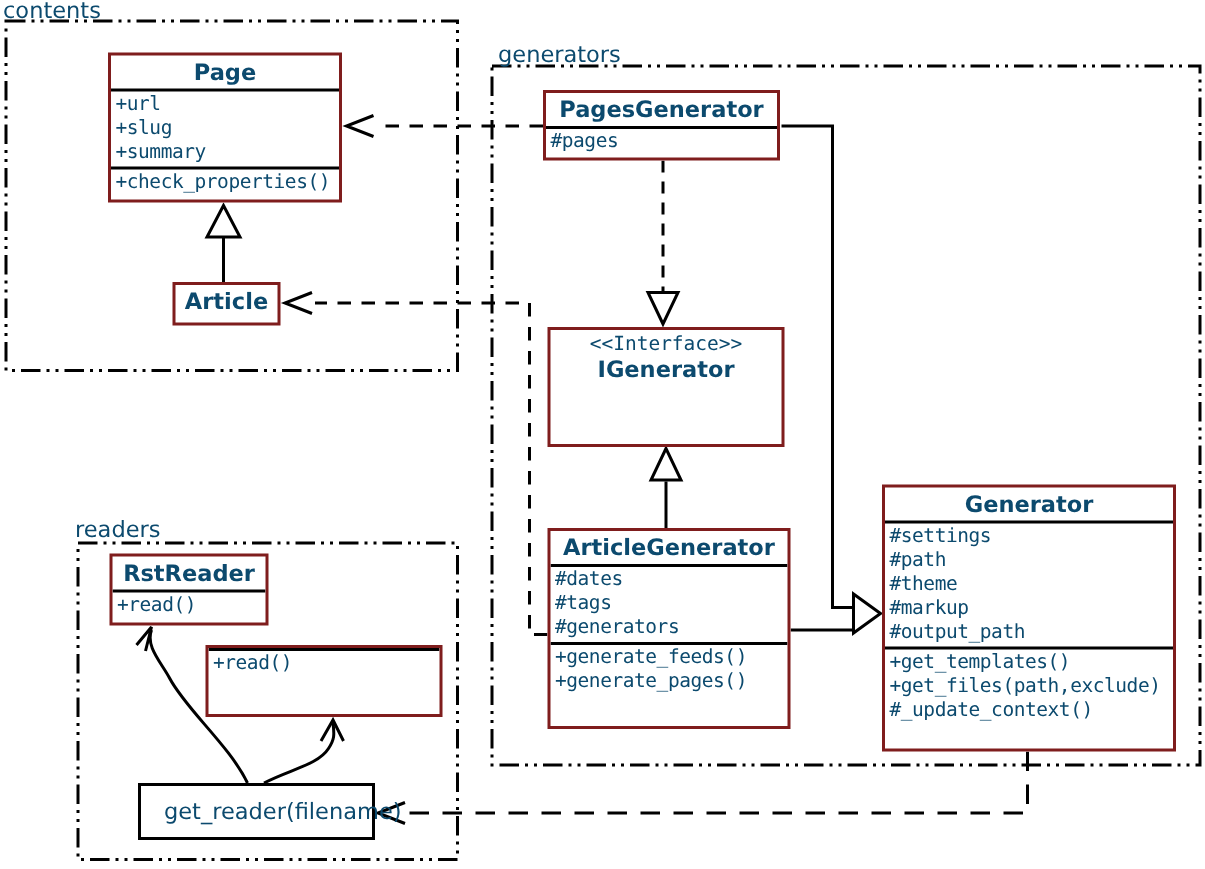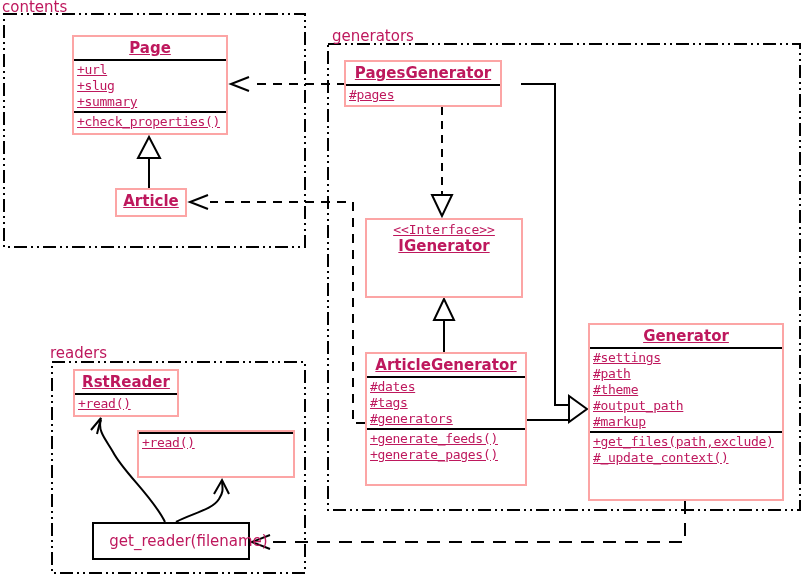--- a/index.html
+++ b/index.html
@@ -1,20 +1,20 @@
 <!DOCTYPE html>
 <html><head>
 <meta charset="utf-8">
 <style>
   html,body{margin:0;padding:0;background:#ffffff;}
-  .canvas{position:relative;width:803px;height:579px;background:#ffffff;color:#be185d;
+  .canvas{position:relative;width:803px;height:579px;background:#ffffff;color:#0c4a6e;
           font-family:"DejaVu Sans",sans-serif;overflow:hidden;}
   .canvas > svg{position:absolute;left:0;top:0;}
   .pkg-label{position:absolute;font:15px "DejaVu Sans",sans-serif;line-height:15px;white-space:nowrap;}
-  .cls{position:absolute;box-sizing:border-box;background:#ffffff;border:2px solid #fca5a5;overflow:hidden;text-decoration:underline;}
+  .cls{position:absolute;box-sizing:border-box;background:#ffffff;border:2px solid #7f1d1d;overflow:hidden;}
   .cls-head{padding:2px 3px 1px 3px;text-align:center;}
   .cls-title{font:bold 15px "DejaVu Sans",sans-serif;line-height:19px;white-space:nowrap;}
   .stereo{font:13px "DejaVu Sans Mono",monospace;line-height:15px;white-space:nowrap;}
   .sec{border-top:2px solid #000;padding:1px 3px;}
   .mem{font:13px "DejaVu Sans Mono",monospace;line-height:16px;letter-spacing:-0.3px;white-space:pre;}
   .plainbox{position:absolute;box-sizing:border-box;background:#ffffff;border:2px solid #000;
             display:flex;align-items:center;justify-content:center;
             font:15px "DejaVu Sans",sans-serif;white-space:nowrap;padding-left:35px;}
   .edge{stroke:#000;stroke-width:2;fill:none;}
   .tri{stroke:#000;stroke-width:2;fill:#ffffff;}
@@ -76,21 +76,21 @@
       <div class="mem">+check_properties()</div>
     </div>
   </div>
 
   <div class="cls" style="left:115px;top:188px;width:72px;height:29px">
     <div class="cls-head">
         <div class="cls-title">Article</div>
       </div>
   </div>
 
-  <div class="cls" style="left:344px;top:60px;width:158px;height:47px">
+  <div class="cls" style="left:362px;top:60px;width:158px;height:47px">
     <div class="cls-head">
         <div class="cls-title">PagesGenerator</div>
       </div>
     <div class="sec">
       <div class="mem">#pages</div>
     </div>
   </div>
 
   <div class="cls" style="left:365px;top:218px;width:158px;height:80px">
     <div class="cls-head">
@@ -115,24 +115,25 @@
   </div>
 
   <div class="cls" style="left:588px;top:323px;width:196px;height:178px">
     <div class="cls-head">
         <div class="cls-title">Generator</div>
       </div>
     <div class="sec">
       <div class="mem">#settings</div>
       <div class="mem">#path</div>
       <div class="mem">#theme</div>
+      <div class="mem">#markup</div>
       <div class="mem">#output_path</div>
-      <div class="mem">#markup</div>
     </div>
     <div class="sec">
+      <div class="mem">+get_templates()</div>
       <div class="mem">+get_files(path,exclude)</div>
       <div class="mem">#_update_context()</div>
     </div>
   </div>
 
   <div class="cls" style="left:73px;top:369px;width:106px;height:48px">
     <div class="cls-head">
         <div class="cls-title">RstReader</div>
       </div>
     <div class="sec">

